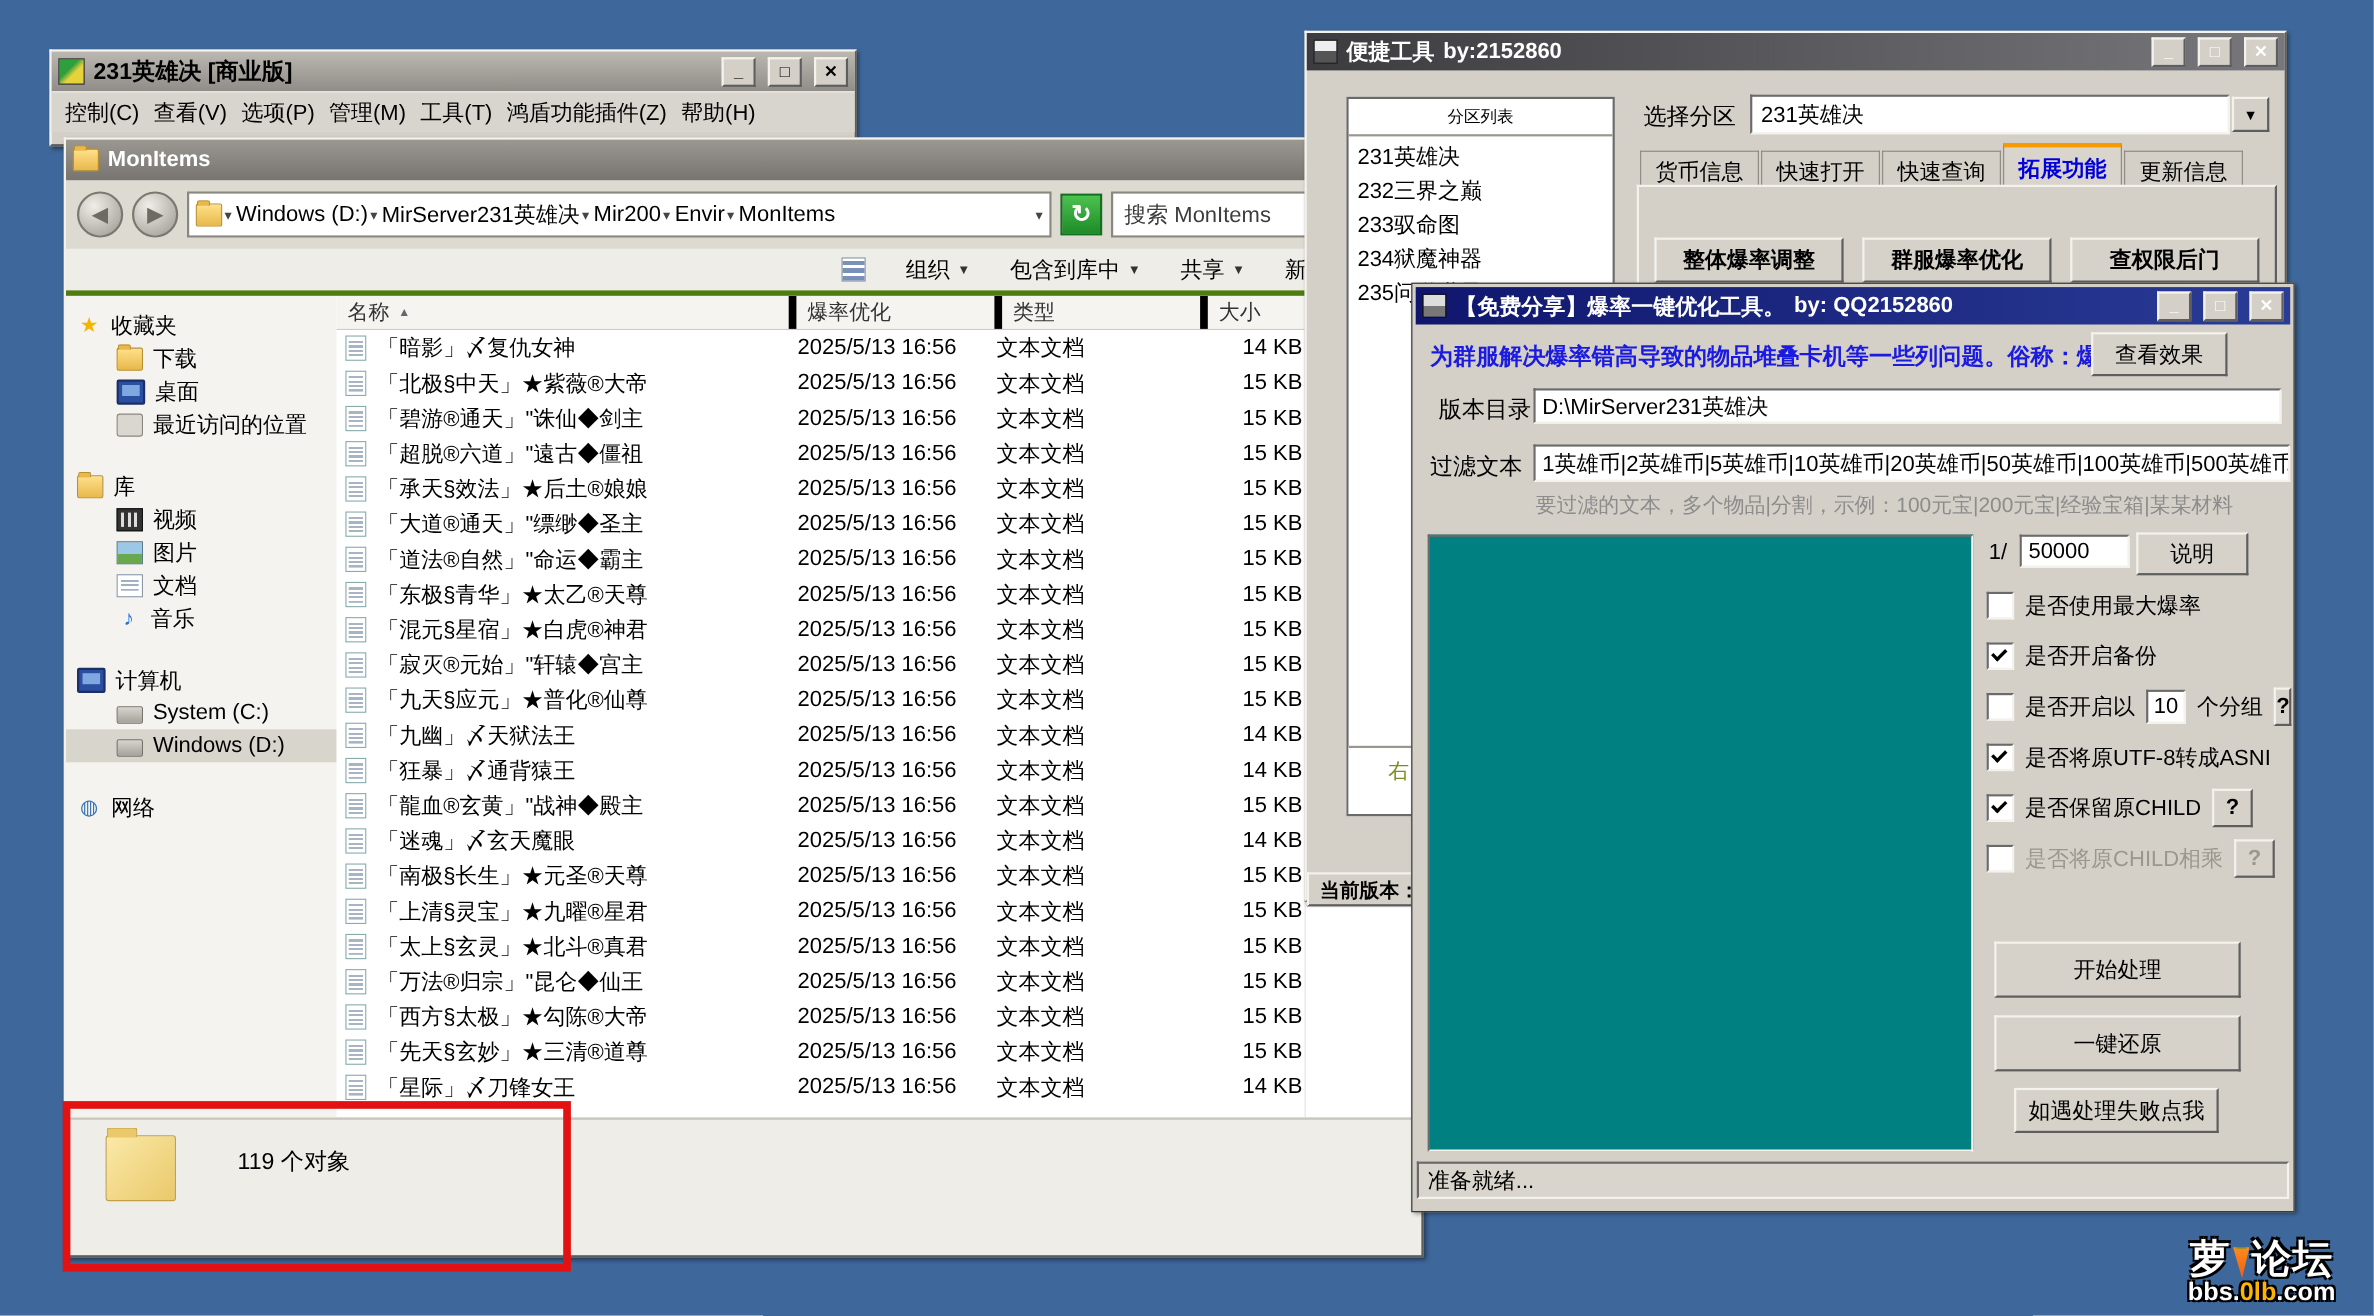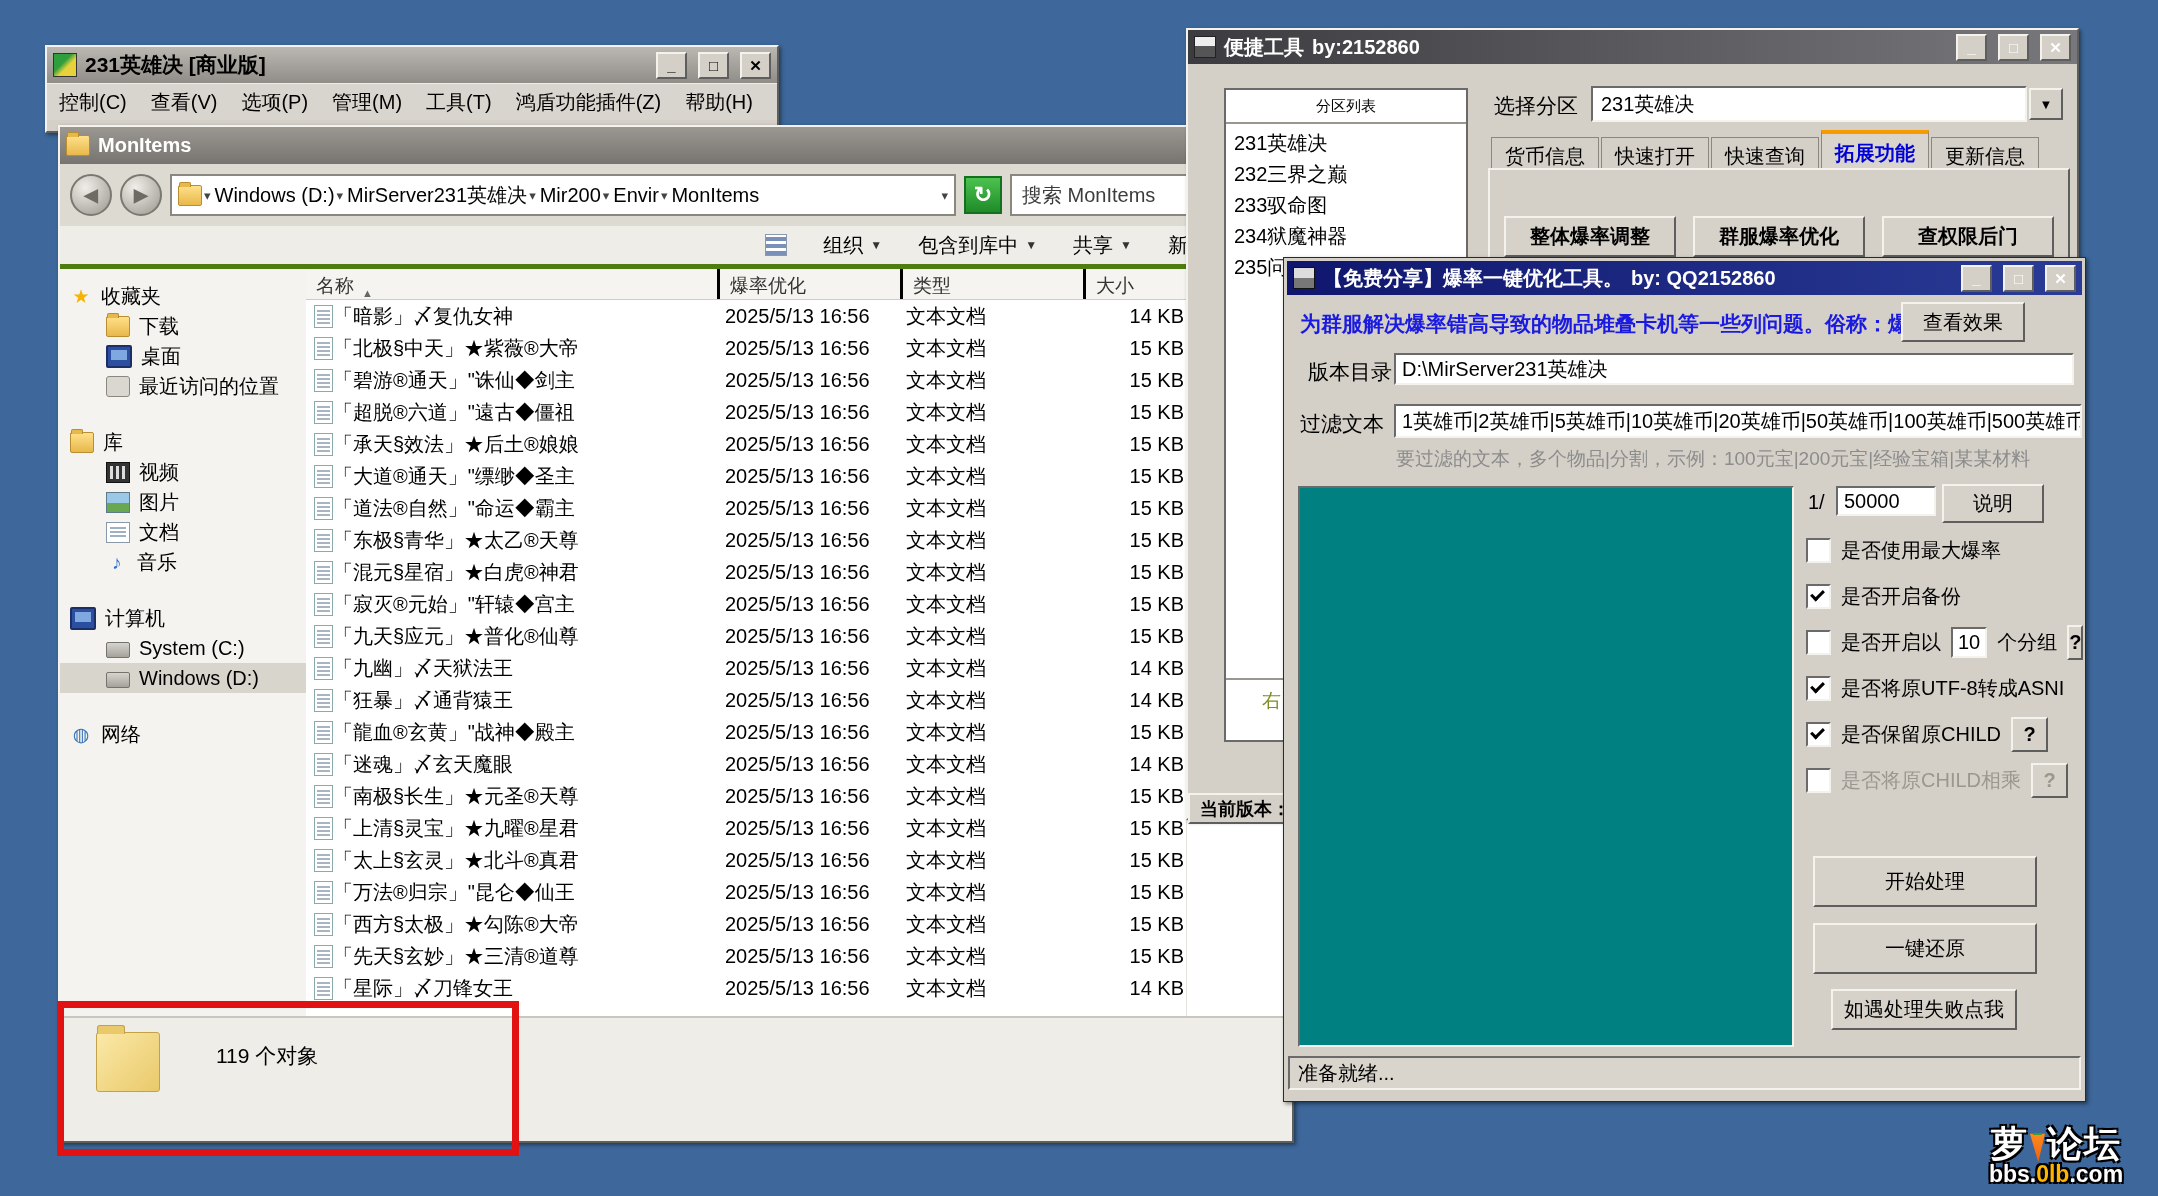--- a/index.html
+++ b/index.html
@@ -16,21 +16,21 @@
        font-size:20px;cursor:default;white-space:nowrap;}
   .cbtn{width:27px;height:23px;background:#D4D0C8;display:flex;align-items:center;
         justify-content:center;font-size:15px;font-weight:bold;margin-left:3px;line-height:1;}
   .tbar{display:flex;align-items:center;padding:0 6px;gap:8px;}
   .tbar .sp{flex:1;}
 
   
   .w1{left:45px;top:45px;width:730px;height:84px;z-index:1;}
   .w1 .tbar{height:36px;background:linear-gradient(180deg,#BBB8B2,#908D88);font-weight:bold;font-size:21px;}
   .w1-icon{width:22px;height:22px;background:linear-gradient(135deg,#2F9E3C 40%,#E8D23C 60%);border:1px solid #333;}
-  .w1 .menu{display:flex;gap:24px;align-items:center;height:36px;padding:0 12px;
+  .w1 .menu{display:flex;gap:13px;align-items:center;height:36px;padding:0 12px;
             background:#D8D5CE;font-size:20px;border-top:1px solid #EDEBE5;}
 
   
   .w2{left:58px;top:125px;width:1232px;height:1014px;z-index:2;display:flex;flex-direction:column;}
   .w2 .tbar{height:37px;background:linear-gradient(180deg,#9B9892,#777470);color:#fff;
             font-weight:bold;font-size:20px;flex:0 0 auto;}
   .e-address{height:62px;background:#DDDAD2;display:flex;align-items:center;padding:0 10px;gap:8px;flex:0 0 auto;}
   .nav-circle{width:38px;height:38px;border-radius:50%;background:radial-gradient(circle at 35% 30%,#F0EEE8,#9A978F);
               border:2px solid #7B786F;display:flex;align-items:center;justify-content:center;
               color:#6E6B63;font-size:18px;font-weight:bold;}
@@ -69,30 +69,30 @@
   .filmstrip::after{content:"";position:absolute;left:3px;top:3px;right:3px;bottom:3px;
      background:repeating-linear-gradient(90deg,#ddd 0 3px,#333 3px 6px);}
   .pic{background:linear-gradient(180deg,#9CC8E8 55%,#69A84F 55%);border:1px solid #5E7A8A;}
   .sheet{background:#fff;border:1px solid #8A98A8;}
   .sheet::after{content:"";position:absolute;left:3px;top:4px;right:3px;height:10px;
      background:repeating-linear-gradient(0deg,#9FB0C0 0 2px,#fff 2px 4px);}
   .drive{background:linear-gradient(180deg,#D6D4CE,#A5A29A);border:1px solid #76736B;border-radius:2px;height:14px;margin-top:3px;}
   .e-list{flex:1;display:flex;flex-direction:column;position:relative;}
   .list-header{height:30px;display:flex;background:#F5F4F0;border-bottom:1px solid #CFCCC2;
                font-size:19px;color:#333;flex:0 0 auto;}
-  .hcell{display:flex;align-items:flex-end;padding-left:10px;border-right:3px solid #000000;}
+  .hcell{display:flex;align-items:center;padding-left:10px;border-right:7px solid #000000;}
   .hc-name{flex:0 0 401px;gap:8px;}
   .hc-date{flex:0 0 170px;}
   .hc-type{flex:0 0 170px;}
   .hc-size{flex:0 0 97px;}
   .sort-caret{font-size:11px;color:#666;}
   .rows{flex:1;overflow:hidden;position:relative;}
   .colline{position:absolute;left:880px;top:0;bottom:0;width:1px;background:#E4E2DA;}
   .frow{height:32px;display:flex;align-items:center;font-size:20px;}
-  .fr-name{flex:0 0 411px;display:flex;align-items:center;padding-left:8px;overflow:hidden;white-space:nowrap;}
+  .fr-name{flex:0 0 411px;display:flex;align-items:center;gap:10px;padding-left:8px;overflow:hidden;white-space:nowrap;}
   .fr-date{flex:0 0 181px;}
   .fr-type{flex:0 0 181px;}
   .fr-size{flex:0 0 97px;text-align:right;padding-right:14px;}
   .doc-icon{flex:0 0 auto;width:17px;height:21px;background:#fff;border:1px solid #8AA;position:relative;}
   .doc-icon::after{content:"";position:absolute;left:2px;top:3px;right:2px;bottom:3px;
      background:repeating-linear-gradient(0deg,#A8B4C4 0 2px,#fff 2px 4px);}
   .e-status{flex:0 0 109px;background:#EFEDE7;border-top:2px solid #C9C6BD;display:flex;
             align-items:flex-start;padding:14px 0 0 36px;gap:56px;font-size:21px;}
   .big-folder{width:62px;height:58px;background:linear-gradient(135deg,#FBE9A8,#E9C96A);
               border:1px solid #C3A148;border-radius:3px;position:relative;}

